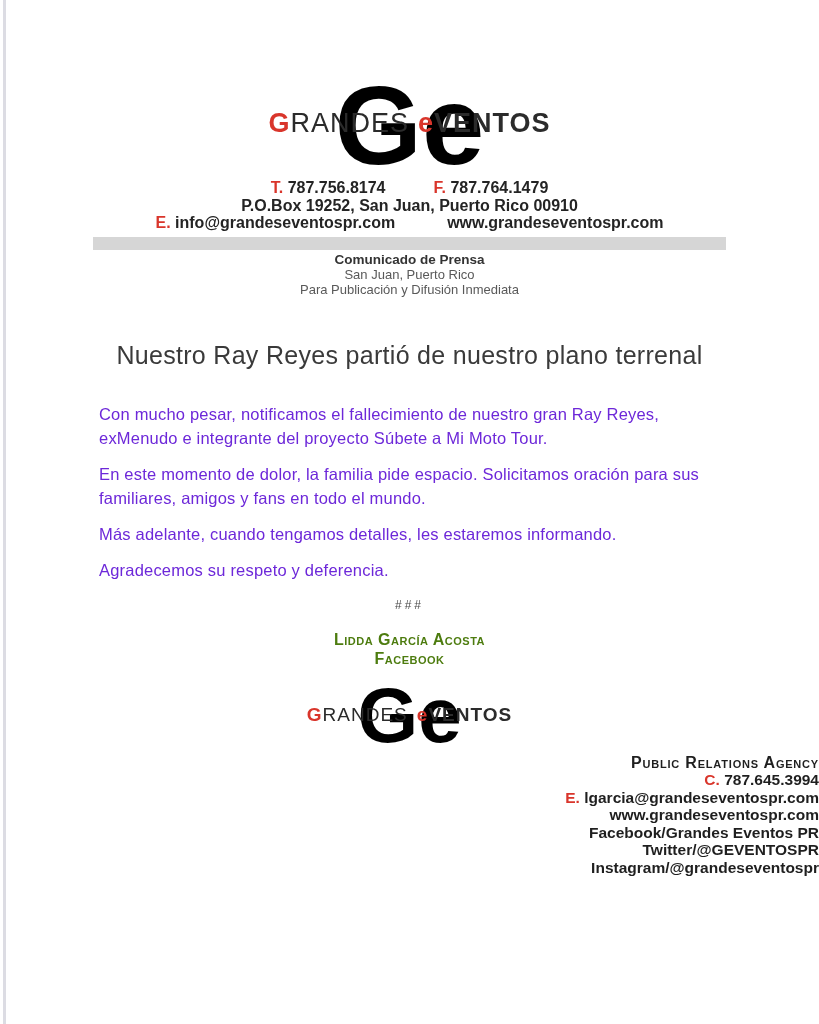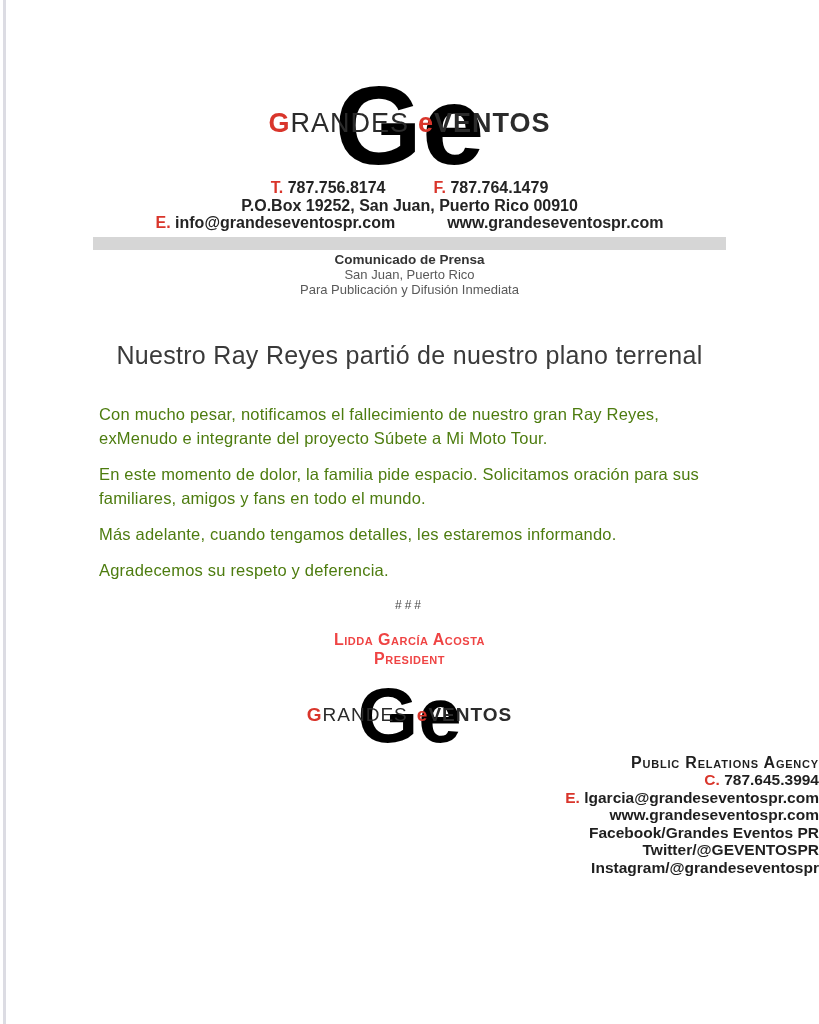--- a/index.html
+++ b/index.html
@@ -58,33 +58,33 @@
   .meta { text-align:center; margin-top:2px; font-size:13px; line-height:15px; color:#595959; }
   .meta-title { font-weight:700; font-size:13.5px; color:#333333; }
 
   
   .headline {
     text-align:center; margin-top:44px;
     font-size:25px; font-weight:400; letter-spacing:0.3px; color:#3a3a3a;
   }
   .body-text {
     margin:32px 99px 16px 99px;
-    font-size:16.5px; line-height:24px; letter-spacing:0.2px; color:#4d7c0f;
+    font-size:16.5px; line-height:24px; letter-spacing:0.2px; color:#6d28d9;
   }
   .body-text p { margin:0 0 12px 0; }
   .endmark {
     text-align:center; font-size:12px; letter-spacing:3px;
     color:#4a4a4a; margin-top:10px;
   }
 
   
   .signature {
     text-align:center; margin-top:18px;
     font-variant:small-caps; font-weight:700;
-    font-size:16px; line-height:19px; letter-spacing:0.5px; color:#ef4444;
+    font-size:16px; line-height:19px; letter-spacing:0.5px; color:#4d7c0f;
   }
 
   
   .footer {
     text-align:right; margin-top:6px;
     font-weight:700; font-size:15.5px; line-height:17.5px; color:#1f1f1f;
   }
   .footer .agency { font-variant:small-caps; letter-spacing:0.8px; font-size:16px; }
   a.plainlink { text-decoration:none; color:inherit; cursor:pointer; }
 </style>
@@ -124,21 +124,21 @@
   <div class="body-text">
     <p>Con mucho pesar, notificamos el fallecimiento de nuestro gran Ray Reyes, exMenudo e integrante del proyecto Súbete a Mi Moto Tour.</p>
     <p>En este momento de dolor, la familia pide espacio. Solicitamos oración para sus familiares, amigos y fans en todo el mundo.</p>
     <p>Más adelante, cuando tengamos detalles, les estaremos informando.</p>
     <p>Agradecemos su respeto y deferencia.</p>
   </div>
   <div class="endmark">###</div>
 
   <div class="signature">
     <div>Lidda García Acosta</div>
-    <div>President</div>
+    <div>Facebook</div>
   </div>
 
   <div class="logo logo-bottom">
     <div class="watermark">Ge</div>
     <div class="logo-text">
       <span class="word1"><span class="initial">G</span><span class="rest1">RANDES</span></span><span class="word2"><span class="initial">e</span><span class="rest2">VENTOS</span></span>
     </div>
   </div>
 
   <div class="footer">

